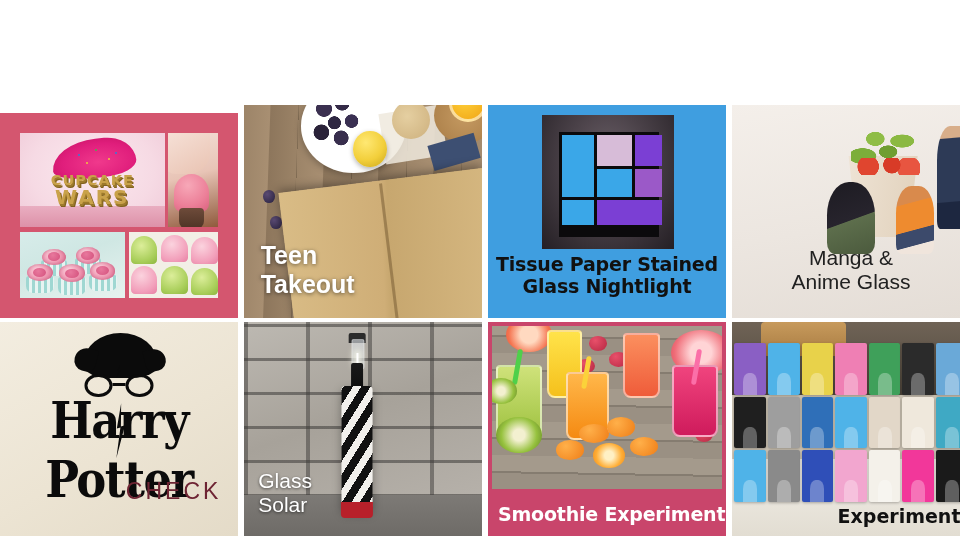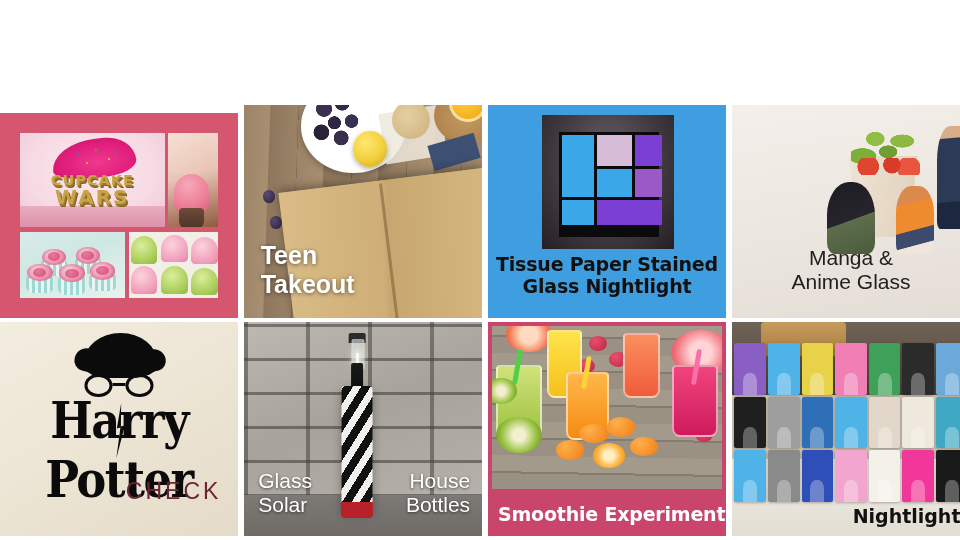--- a/index.html
+++ b/index.html
@@ -375,24 +375,20 @@
       <div class="floor"></div>
       <div class="cap2"></div>
       <div class="lamp"></div>
       <div class="neck"></div>
       <div class="bottle"></div>
       <div class="base"></div>
       <div class="cap capL">
         <span>Glass</span><br>
         <span>Solar</span>
       </div>
-      <div class="cap capR">
-        <span>House</span><br>
-        <span>Bottles</span>
-      </div>
     </div>
 
     <div class="tile t7">
       <div class="photo">
         <span class="fruit" style="left:6%;top:-6%;width:20%;height:22%;background:radial-gradient(circle,#ffd9c0 30%,#f4734f 70%,#e2553a)"></span>
         <span class="fruit" style="right:-4%;top:2%;width:26%;height:28%;background:radial-gradient(circle,#ffd4d6 28%,#ef6d78 70%,#d9495a)"></span>
         <span class="fruit" style="left:42%;top:6%;width:8%;height:9%;background:radial-gradient(circle at 35% 30%,#e8506a,#b52742)"></span>
         <span class="fruit" style="left:51%;top:16%;width:8%;height:9%;background:radial-gradient(circle at 35% 30%,#e8506a,#b52742)"></span>
         <span class="fruit" style="left:37%;top:20%;width:8%;height:9%;background:radial-gradient(circle at 35% 30%,#e8506a,#b52742)"></span>
         <span class="fruit" style="right:4%;top:62%;width:8%;height:9%;background:radial-gradient(circle at 35% 30%,#e8506a,#b52742)"></span>
@@ -445,18 +441,18 @@
         <span class="be" style="background:#4fb3e8"></span>
         <span class="be" style="background:#8a8a8a"></span>
         <span class="be" style="background:#2f4fb8"></span>
         <span class="be" style="background:#f2a6cf"></span>
         <span class="be" style="background:#f4f1ea"></span>
         <span class="be" style="background:#f2379a"></span>
         <span class="be" style="background:#1a1a1a"></span>
       </div>
       <div class="cap">
         <br>
-        <span>Nightlight</span>
+        <span>Experiment</span>
       </div>
     </div>
 
   </div>
 </div>
 
 </body></html>

